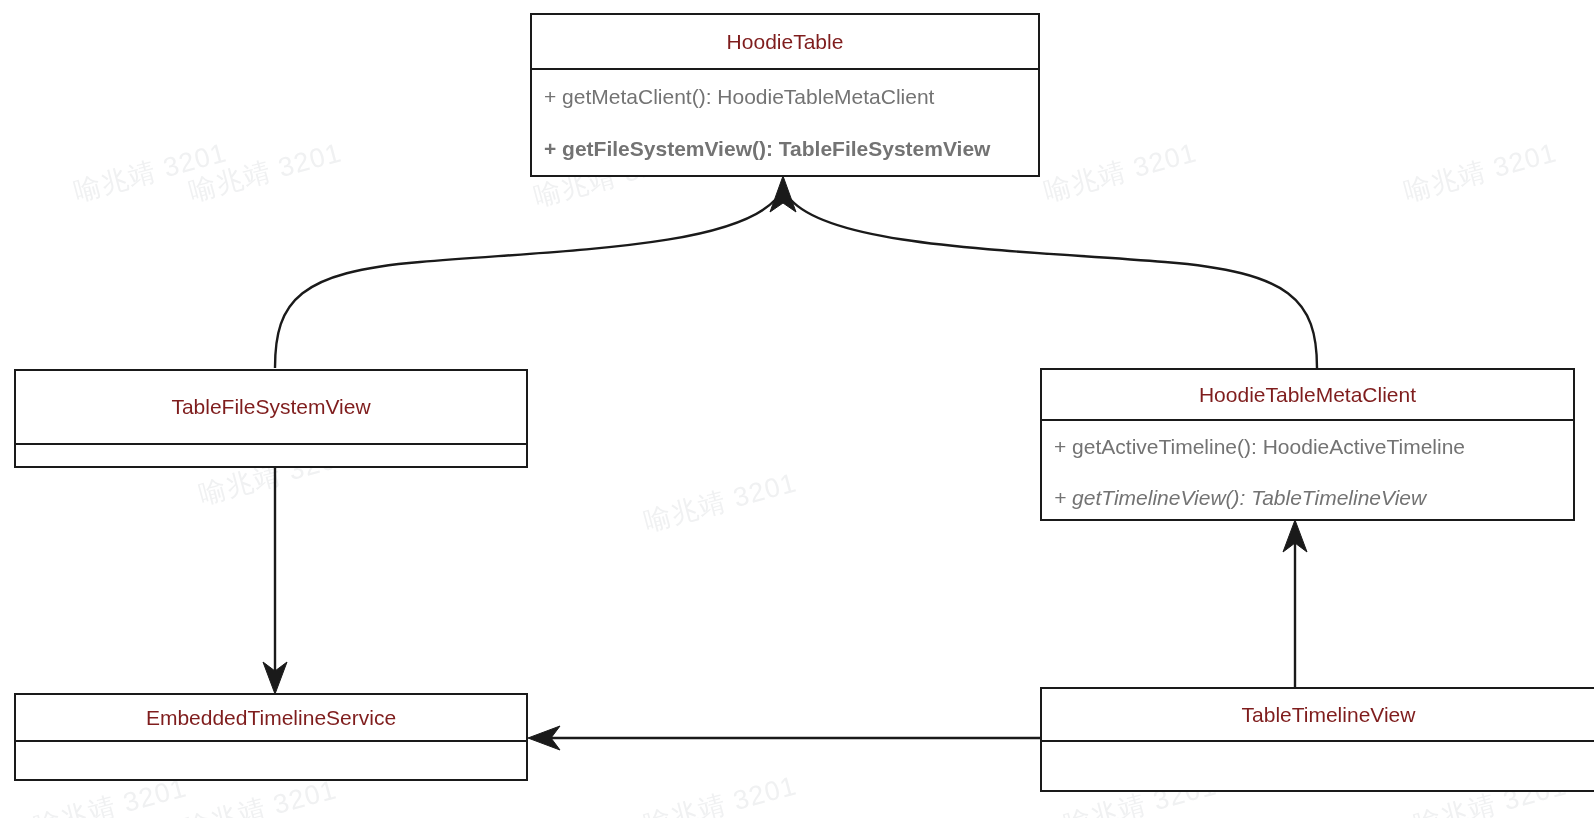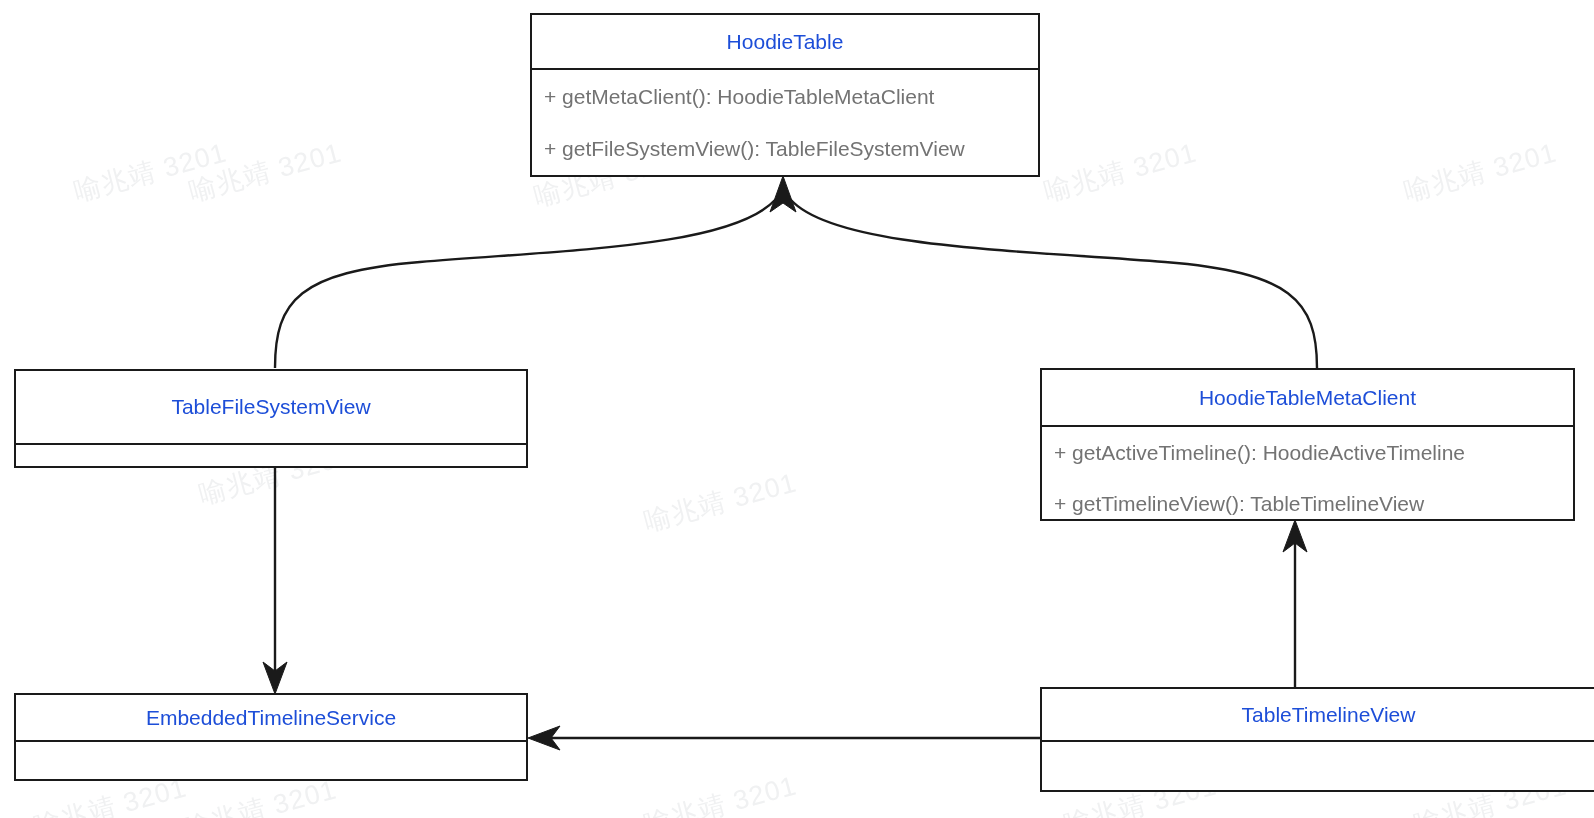--- a/index.html
+++ b/index.html
@@ -52,21 +52,21 @@
     position: absolute;
     box-sizing: border-box;
     border: 2px solid #1a1a1a;
     background: #ffffff;
     z-index: 2;
   }
   .uml-class-name {
     box-sizing: border-box;
     text-align: center;
     font-size: 21px;
-    color: #1d4ed8;
+    color: #7f1d1d;
     display: flex;
     align-items: center;
     justify-content: center;
     white-space: nowrap;
   }
   .uml-compartment {
     box-sizing: border-box;
     border-top: 2px solid #1a1a1a;
     padding: 0;
   }
@@ -119,34 +119,34 @@
     <polygon points="1295,520 1283,552 1295,543 1307,552" fill="#1a1a1a" stroke="#1a1a1a" stroke-width="1"></polygon>
 
     <line x1="1040" y1="738" x2="546" y2="738" stroke="#1a1a1a" stroke-width="2.4"></line>
     <polygon points="528,738 560,726 551,738 560,750" fill="#1a1a1a" stroke="#1a1a1a" stroke-width="1"></polygon>
   </svg>
 
   <div class="uml-class" style="left:530px; top:13px; width:510px; height:164px;">
     <div class="uml-class-name" style="height:53px;">HoodieTable</div>
     <div class="uml-compartment" style="height:107px;">
       <div class="uml-member" style="height:53px;">+ getMetaClient(): HoodieTableMetaClient</div>
-      <div class="uml-member" style="height:52px;">+ getFileSystemView(): TableFileSystemView</div>
+      <div class="uml-member" style="height:52px;font-weight:bold;">+ getFileSystemView(): TableFileSystemView</div>
     </div>
   </div>
 
   <div class="uml-class" style="left:14px; top:369px; width:514px; height:99px;">
     <div class="uml-class-name" style="height:72px;">TableFileSystemView</div>
     <div class="uml-compartment empty" style="height:41px;"></div>
   </div>
 
   <div class="uml-class" style="left:1040px; top:368px; width:535px; height:153px;">
-    <div class="uml-class-name" style="height:55px;">HoodieTableMetaClient</div>
+    <div class="uml-class-name" style="height:49px;">HoodieTableMetaClient</div>
     <div class="uml-compartment" style="height:104px;">
       <div class="uml-member" style="height:52px;text-align:center;">+ getActiveTimeline(): HoodieActiveTimeline</div>
-      <div class="uml-member" style="height:50px;">+ getTimelineView(): TableTimelineView</div>
+      <div class="uml-member" style="height:50px;font-style:italic;">+ getTimelineView(): TableTimelineView</div>
     </div>
   </div>
 
   <div class="uml-class" style="left:14px; top:693px; width:514px; height:88px;">
     <div class="uml-class-name" style="height:45px;border-radius:6px;">EmbeddedTimelineService</div>
     <div class="uml-compartment empty" style="height:43px;"></div>
   </div>
 
   <div class="uml-class" style="left:1040px; top:687px; width:577px; height:105px;">
     <div class="uml-class-name" style="height:51px;">TableTimelineView</div>

